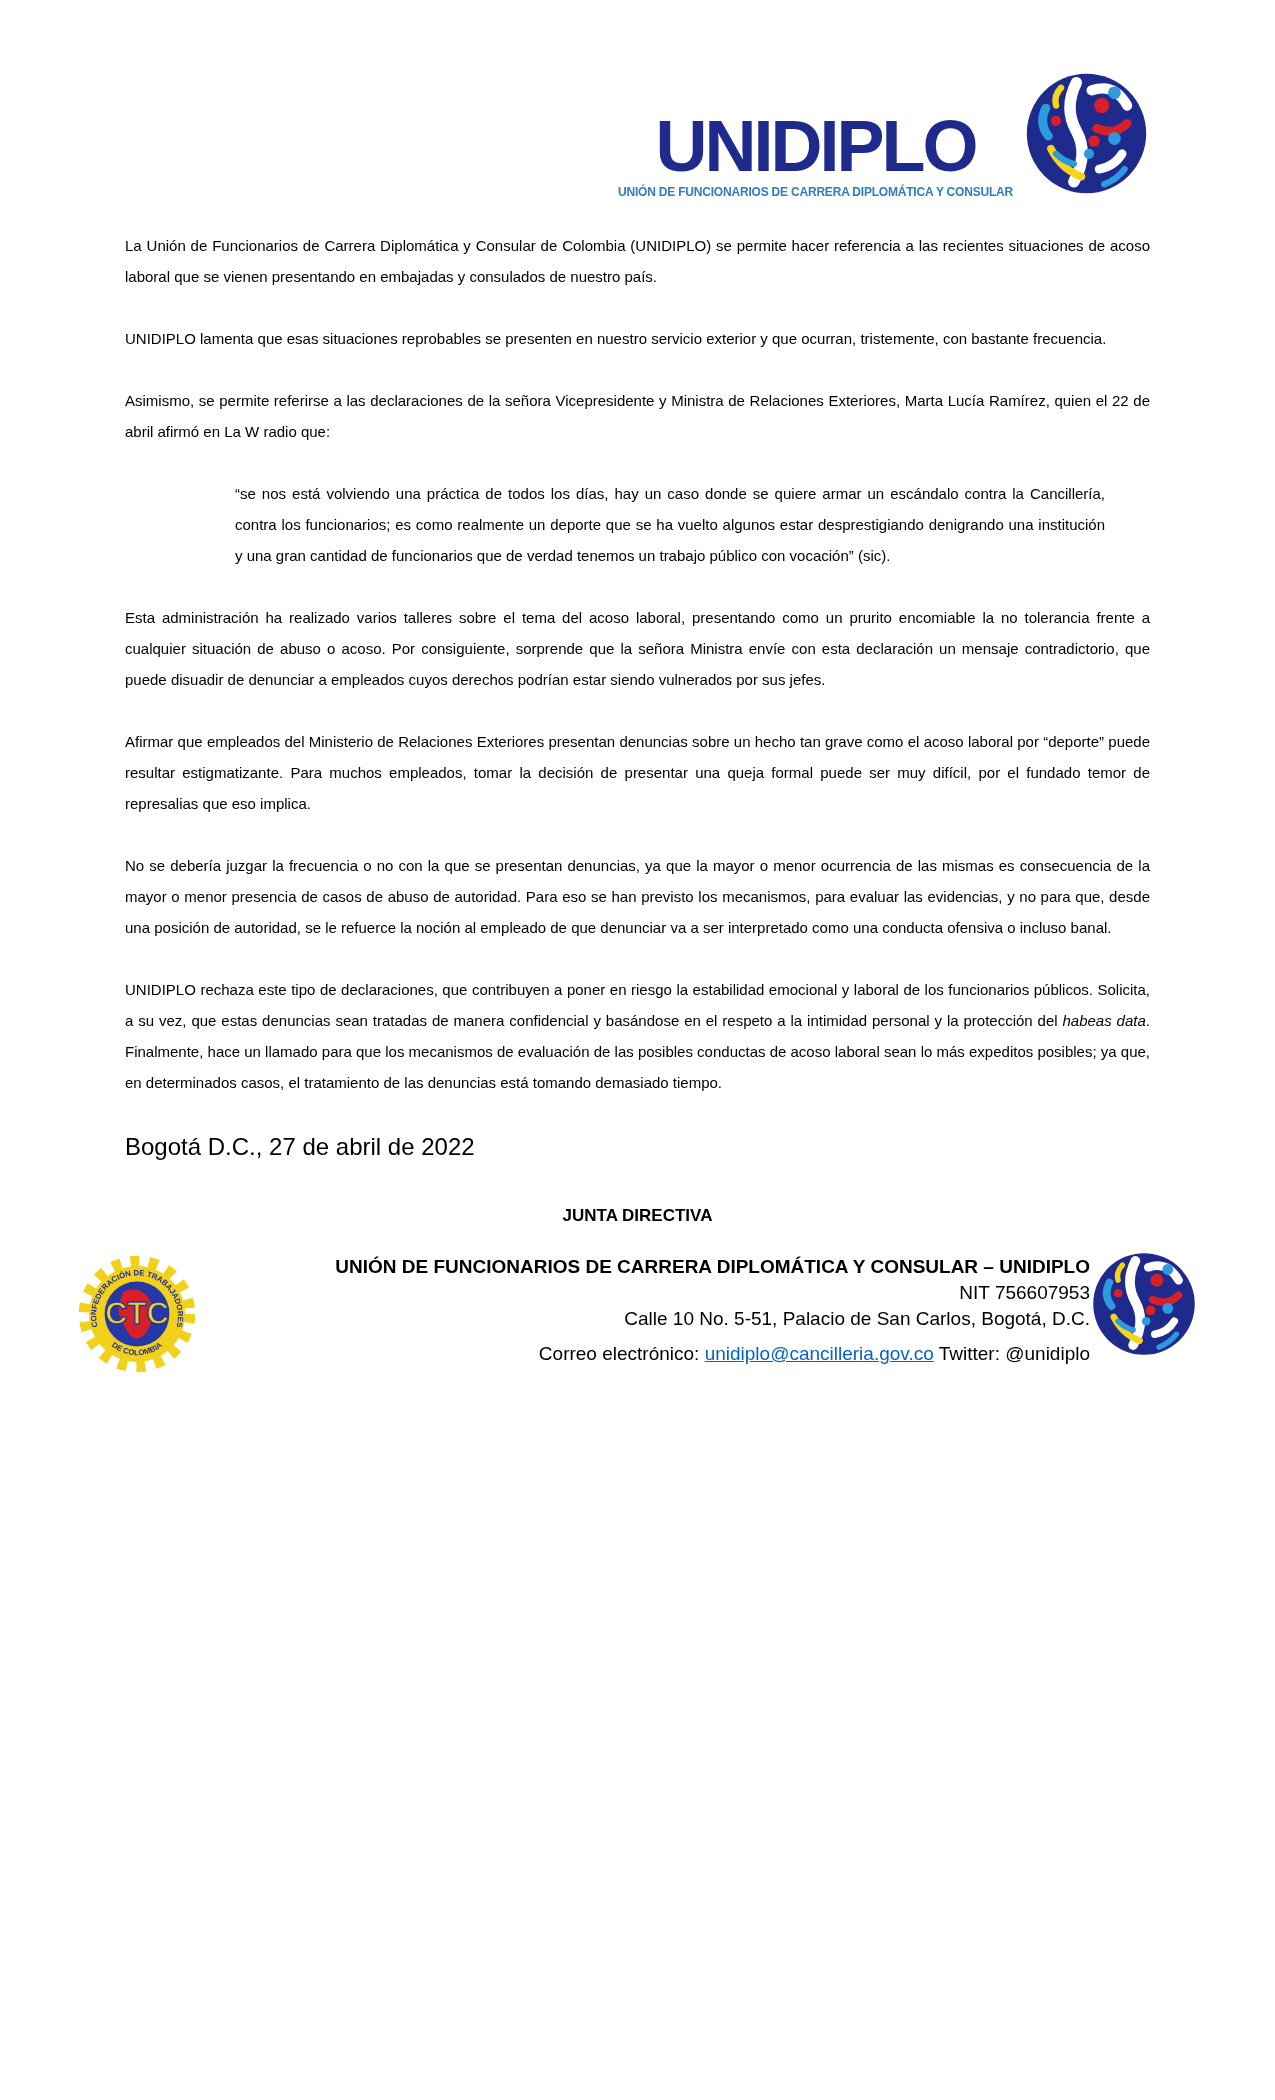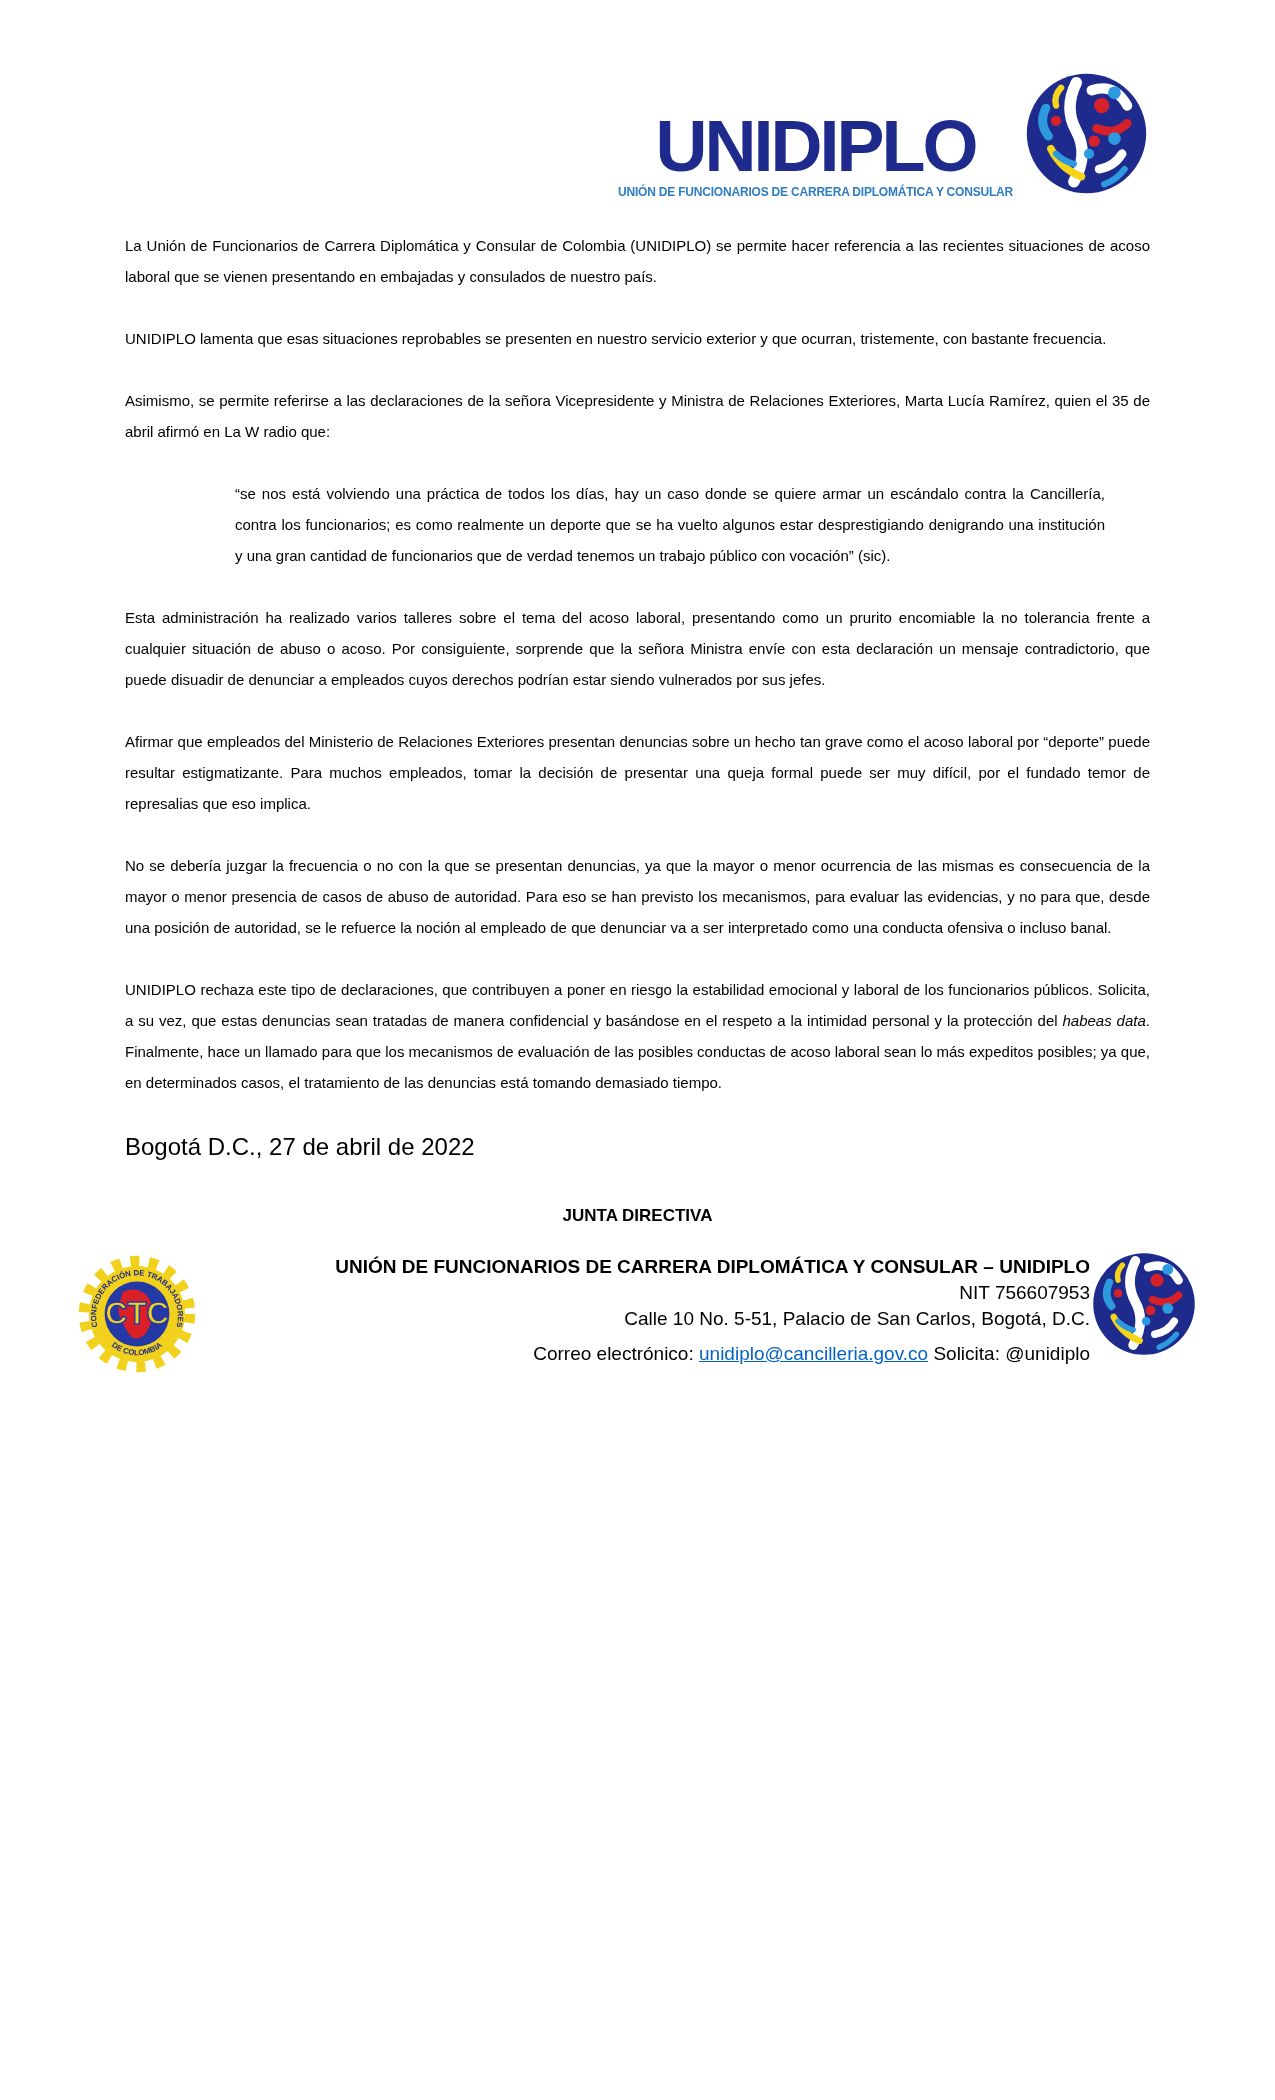--- a/index.html
+++ b/index.html
@@ -131,21 +131,21 @@
         </defs>
         <use href="#globe-art"></use>
       </svg>
     </div>
   </div>
 
 
   <div>
       <p class="para"><span>La Unión de Funcionarios de Carrera Diplomática y Consular de Colombia (UNIDIPLO) se permite hacer referencia a las recientes situaciones de acoso laboral que se vienen presentando en embajadas y consulados de nuestro país.</span></p>
       <p class="para"><span>UNIDIPLO lamenta que esas situaciones reprobables se presenten en nuestro servicio exterior y que ocurran, tristemente, con bastante frecuencia.</span></p>
-      <p class="para"><span>Asimismo, se permite referirse a las declaraciones de la señora Vicepresidente y Ministra de Relaciones Exteriores, Marta Lucía Ramírez, quien el 35 de abril afirmó en La W radio que:</span></p>
+      <p class="para"><span>Asimismo, se permite referirse a las declaraciones de la señora Vicepresidente y Ministra de Relaciones Exteriores, Marta Lucía Ramírez, quien el 22 de abril afirmó en La W radio que:</span></p>
       <p class="para quote"><span>“se nos está volviendo una práctica de todos los días, hay un caso donde se quiere armar un escándalo contra la Cancillería, contra los funcionarios; es como realmente un deporte que se ha vuelto algunos estar desprestigiando denigrando una institución y una gran cantidad de funcionarios que de verdad tenemos un trabajo público con vocación” (sic).</span></p>
       <p class="para"><span>Esta administración ha realizado varios talleres sobre el tema del acoso laboral, presentando como un prurito encomiable la no tolerancia frente a cualquier situación de abuso o acoso. Por consiguiente, sorprende que la señora Ministra envíe con esta declaración un mensaje contradictorio, que puede disuadir de denunciar a empleados cuyos derechos podrían estar siendo vulnerados por sus jefes.</span></p>
       <p class="para"><span>Afirmar que empleados del Ministerio de Relaciones Exteriores presentan denuncias sobre un hecho tan grave como el acoso laboral por “deporte” puede resultar estigmatizante. Para muchos empleados, tomar la decisión de presentar una queja formal puede ser muy difícil, por el fundado temor de represalias que eso implica.</span></p>
       <p class="para"><span>No se debería juzgar la frecuencia o no con la que se presentan denuncias, ya que la mayor o menor ocurrencia de las mismas es consecuencia de la mayor o menor presencia de casos de abuso de autoridad. Para eso se han previsto los mecanismos, para evaluar las evidencias, y no para que, desde una posición de autoridad, se le refuerce la noción al empleado de que denunciar va a ser interpretado como una conducta ofensiva o incluso banal.</span></p>
       <p class="para"><span>UNIDIPLO rechaza este tipo de declaraciones, que contribuyen a poner en riesgo la estabilidad emocional y laboral de los funcionarios públicos. Solicita, a su vez, que estas denuncias sean tratadas de manera confidencial y basándose en el respeto a la intimidad personal y la protección del </span><span style="font-style: italic;">habeas data</span><span>. Finalmente, hace un llamado para que los mecanismos de evaluación de las posibles conductas de acoso laboral sean lo más expeditos posibles; ya que, en determinados casos, el tratamiento de las denuncias está tomando demasiado tiempo.</span></p>
     </div>
 
   <div class="date-line">Bogotá D.C., 27 de abril de 2022</div>
 
   <div class="signature">JUNTA DIRECTIVA</div>
@@ -168,21 +168,21 @@
           <textPath href="#ctc-arc-bottom" startOffset="50%" text-anchor="middle">DE COLOMBIA</textPath>
         </text>
         <text y="8" text-anchor="middle" font-size="26" font-weight="bold" fill="#f2d11c" stroke="#2438a6" stroke-width="1.2">CTC</text>
       </g>
     </svg>
 
     <div class="footer-center">
       <div class="footer-org">UNIÓN DE FUNCIONARIOS DE CARRERA DIPLOMÁTICA Y CONSULAR – UNIDIPLO</div>
       <div>NIT 756607953</div>
       <div>Calle 10 No. 5-51, Palacio de San Carlos, Bogotá, D.C.</div>
-      <div class="footer-contact"><span>Correo electrónico: </span><a class="email-link">unidiplo@cancilleria.gov.co</a><span> Solicita: @unidiplo</span></div>
+      <div class="footer-contact"><span>Correo electrónico: </span><a class="email-link">unidiplo@cancilleria.gov.co</a><span> Twitter: @unidiplo</span></div>
     </div>
 
     <svg width="108" height="108" viewBox="0 0 100 100">
       <use href="#globe-art"></use>
     </svg>
   </div>
 
 </div>
 
 </body></html>

